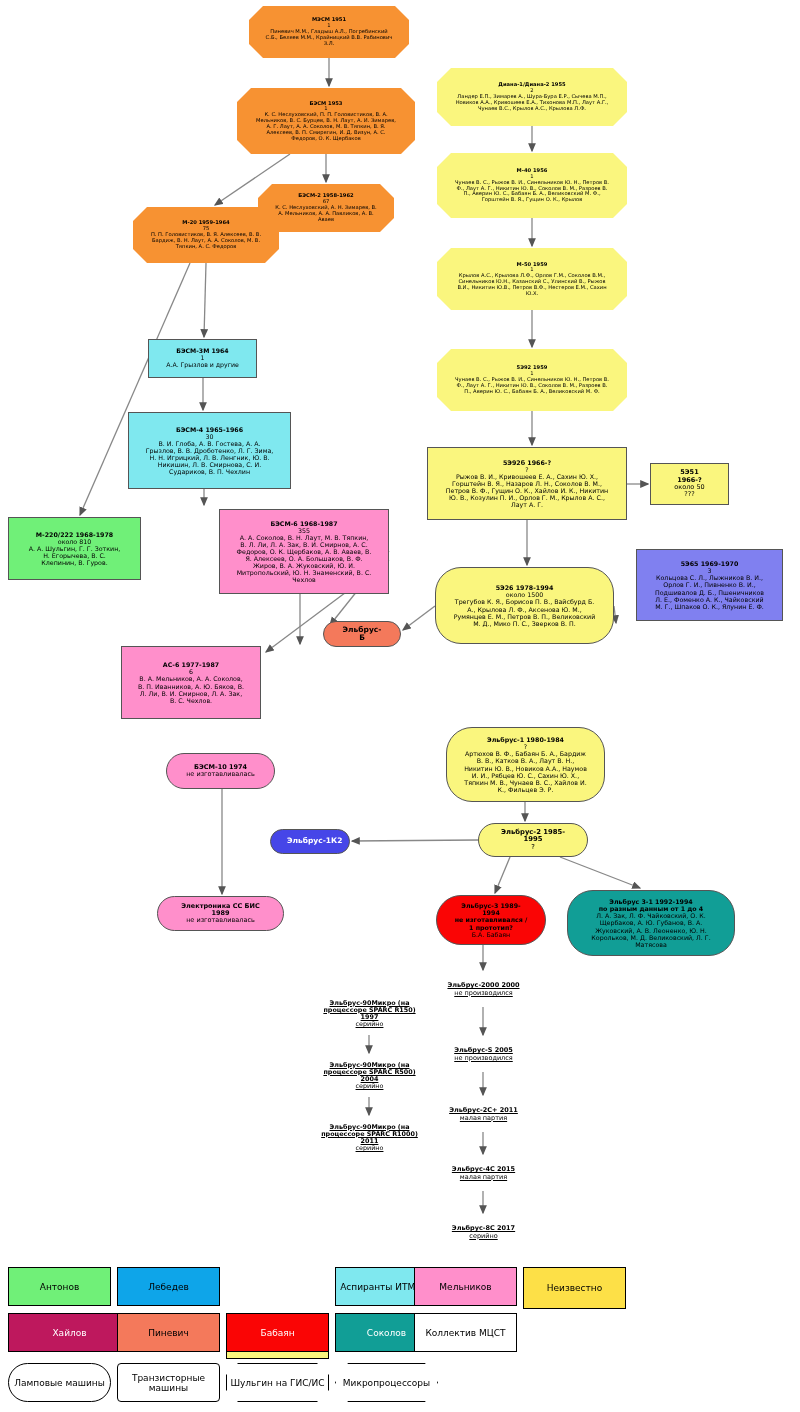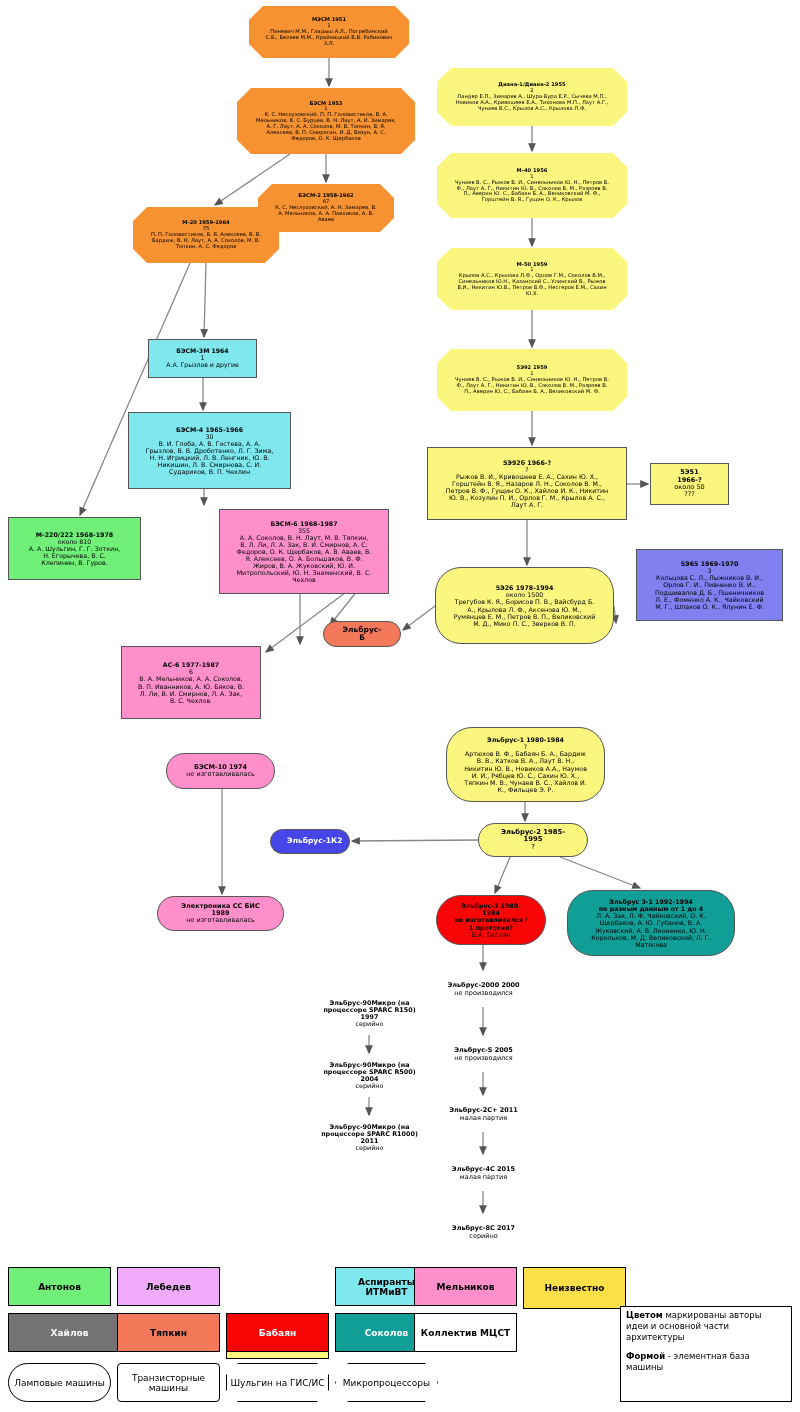--- a/index.html
+++ b/index.html
@@ -8,22 +8,22 @@
   svg.edges{position:absolute;left:0;top:0;width:800px;height:1412px;pointer-events:none;}
   .node{position:absolute;box-sizing:border-box;border:1px solid #555;display:flex;align-items:center;justify-content:center;text-align:center;padding:2px 16px;}
   .node .inner{width:100%;line-height:1.12;}
   .ttl{font-weight:bold;display:block;}
   .cnt{display:block;}
   .auth{display:block;}
   
   .rect{border-radius:0;}
   .oct{clip-path:polygon(14px 0,calc(100% - 14px) 0,100% 14px,100% calc(100% - 14px),calc(100% - 14px) 100%,14px 100%,0 calc(100% - 14px),0 14px);border:1px solid #555;}
   .round{border-radius:26px;}
-  .hex{clip-path:polygon(13px 0,calc(100% - 13px) 0,100% 50%,calc(100% - 13px) 100%,13px 100%,0 50%);border:1px solid #555;}
-  .legend-box{position:absolute;box-sizing:border-box;border:1px solid #000;display:flex;align-items:center;justify-content:center;text-align:center;font-weight:bold;}
+  .hex{clip-path:polygon(13px 0,calc(100% - 13px) 0,100% 50%,calc(100% - 13px) 100%,13px 100%,0 50%);border:1px solid #555;text-decoration:underline;}
+  .legend-box{position:absolute;box-sizing:border-box;border:1px solid #000;display:flex;align-items:center;justify-content:center;text-align:center;font-weight:normal;}
   .legend-title{position:absolute;box-sizing:border-box;border:1px solid #000;padding:3px 5px;font-size:9px;background:#fff;}
   .shape-key{position:absolute;box-sizing:border-box;border:1px solid #000;display:flex;align-items:center;justify-content:center;text-align:center;font-size:9px;background:#fff;}
   .sk-round{border-radius:22px;}
   .sk-rect{border-radius:4px;}
   .sk-oct{clip-path:polygon(12px 0,calc(100% - 12px) 0,100% 12px,100% calc(100% - 12px),calc(100% - 12px) 100%,12px 100%,0 calc(100% - 12px),0 12px);}
   .sk-hex{clip-path:polygon(13px 0,calc(100% - 13px) 0,100% 50%,calc(100% - 13px) 100%,13px 100%,0 50%);}
 </style>
 </head>
 <body>
 
@@ -285,40 +285,40 @@
           <span class="ttl">Эльбрус-8С 2017</span>
           <span class="cnt">серийно</span>
         </div>
       </div>
     </div>
 
   <div id="legend-colors">
       <div class="legend-box" style="left: 8px; top: 1267px; width: 103px; height: 39px; background: rgb(112, 240, 120); font-size: 9px;">
         <span>Антонов</span>
       </div>
-      <div class="legend-box" style="left: 117px; top: 1267px; width: 103px; height: 39px; background: #f0abfc; font-size: 9px;">
+      <div class="legend-box" style="left: 117px; top: 1267px; width: 103px; height: 39px; background: #0ea5e9; font-size: 9px;">
         <span>Лебедев</span>
       </div>
       <div class="legend-box" style="left: 226px; top: 1320px; width: 103px; height: 39px; background: rgb(250, 246, 126); font-size: 9px;">
         <span>Бурцев</span>
       </div>
       <div class="legend-box" style="left: 335px; top: 1267px; width: 103px; height: 39px; background: rgb(127, 232, 239); font-size: 9px;">
         <span>Аспиранты ИТМиВТ</span>
       </div>
       <div class="legend-box" style="left: 414px; top: 1267px; width: 103px; height: 39px; background: rgb(255, 143, 203); font-size: 9px;">
         <span>Мельников</span>
       </div>
       <div class="legend-box" style="left: 523px; top: 1267px; width: 103px; height: 42px; background: #fde047; font-size: 9px;">
         <span>Неизвестно</span>
       </div>
-      <div class="legend-box" style="left: 8px; top: 1313px; width: 123px; height: 39px; background: #737373; font-size: 9px; color: rgb(255, 255, 255);">
+      <div class="legend-box" style="left: 8px; top: 1313px; width: 123px; height: 39px; background: #be185d; font-size: 9px; color: rgb(255, 255, 255);">
         <span>Хайлов</span>
       </div>
       <div class="legend-box" style="left: 117px; top: 1313px; width: 103px; height: 39px; background: rgb(244, 121, 91); font-size: 9px;">
-        <span>Тяпкин</span>
+        <span>Пиневич</span>
       </div>
       <div class="legend-box" style="left: 226px; top: 1313px; width: 103px; height: 39px; background: rgb(250, 5, 5); font-size: 9px; color: rgb(255, 255, 255);">
         <span>Бабаян</span>
       </div>
       <div class="legend-box" style="left: 335px; top: 1313px; width: 103px; height: 39px; background: rgb(17, 158, 150); font-size: 9px; color: rgb(255, 255, 255);">
         <span>Соколов</span>
       </div>
       <div class="legend-box" style="left: 414px; top: 1313px; width: 103px; height: 39px; background: rgb(255, 255, 255); font-size: 9px;">
         <span>Коллектив МЦСТ</span>
       </div>
@@ -331,22 +331,14 @@
         <span>Транзисторные машины</span>
       </div>
       <div class="shape-key sk-oct" style="left: 226px; top: 1363px; width: 103px; height: 39px;">
         <span>Шульгин на ГИС/ИС</span>
       </div>
       <div class="shape-key sk-hex" style="left: 335px; top: 1363px; width: 103px; height: 39px;">
         <span>Микропроцессоры</span>
       </div>
     </div>
 
-  <div class="legend-title" style="left:620px;top:1306px;width:172px;height:96px;font-size:8.5px;line-height:1.3;text-align:left;">
-    <div style="margin-bottom:8px;">
-      <span style="font-weight:bold;">Цветом</span><span> маркированы авторы идеи и основной части архитектуры</span>
-    </div>
-    <div>
-      <span style="font-weight:bold;">Формой</span><span> - элементная база машины</span>
-    </div>
-  </div>
 
 </div>
 
 </body></html>

